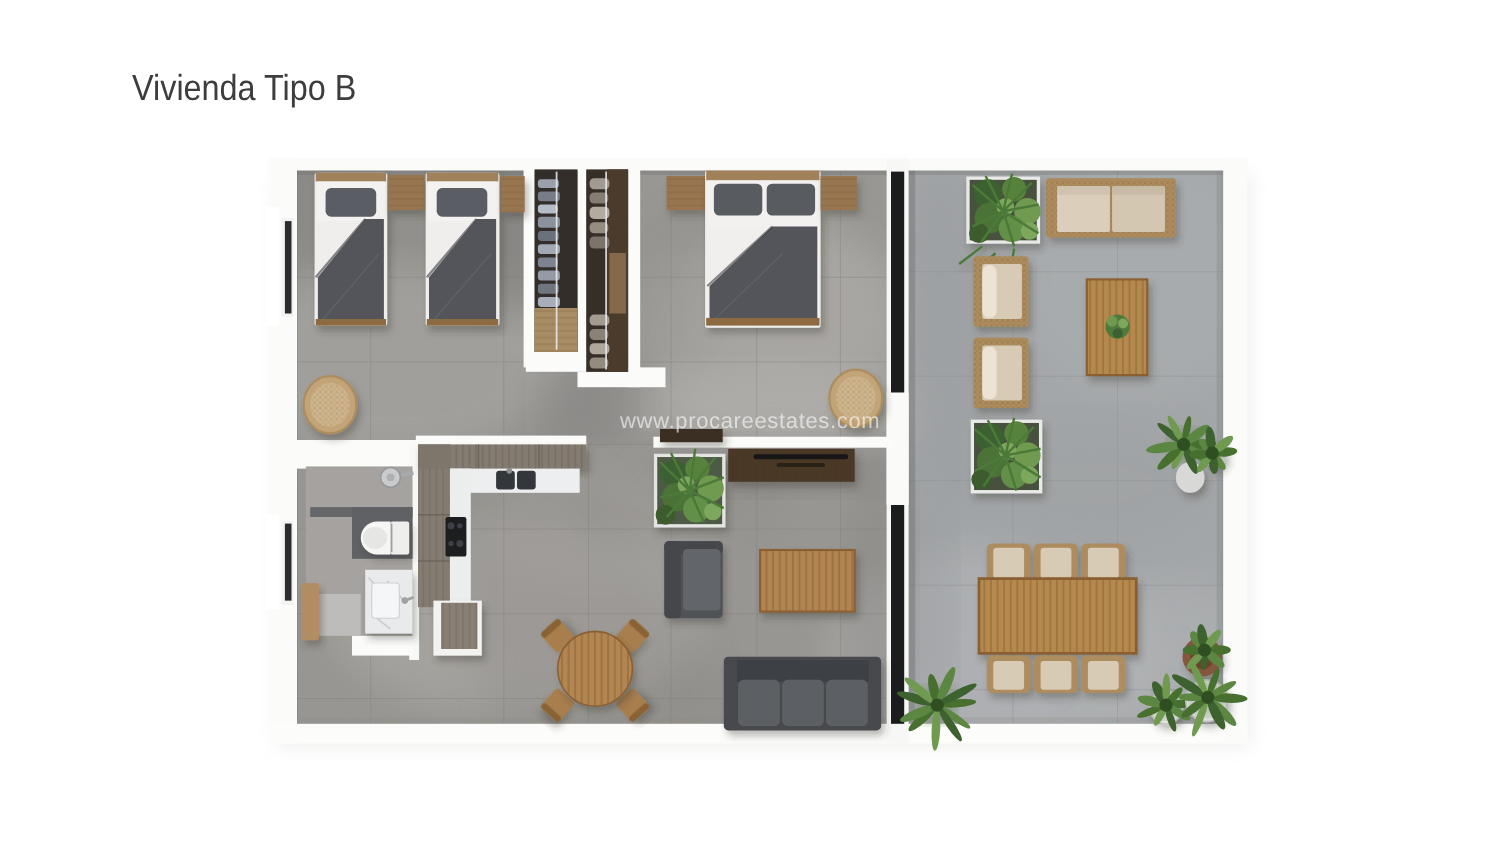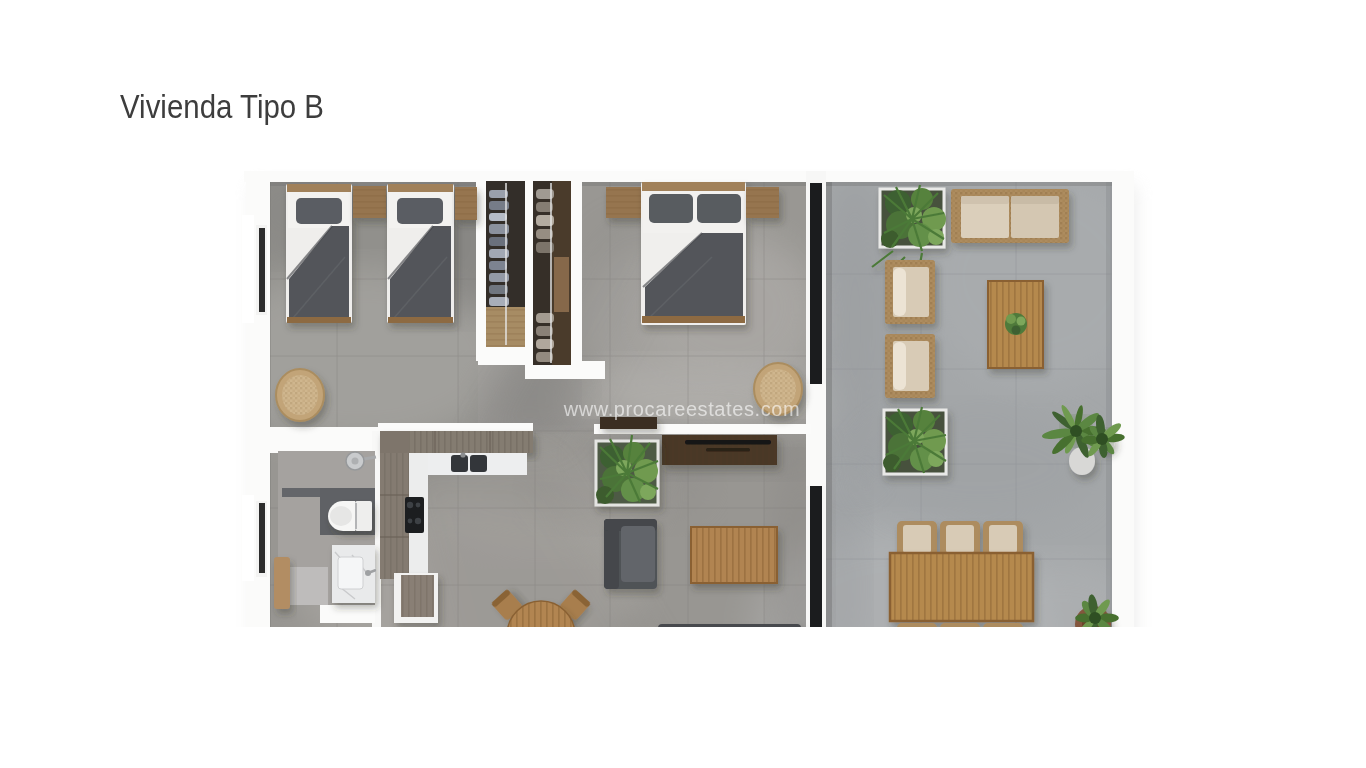--- a/index.html
+++ b/index.html
@@ -1,17 +1,17 @@
 <!DOCTYPE html>
 <html><head>
 <meta charset="utf-8">
 <style>
   html,body{margin:0;padding:0;background:#ffffff;}
-  #stage{position:relative;width:1366px;height:600px;background:#ffffff;overflow:hidden;
-         font-family:"Liberation Sans", sans-serif;margin-top:27px;}
+  #stage{position:relative;width:1366px;height:768px;background:#ffffff;overflow:hidden;
+         font-family:"Liberation Sans", sans-serif;}
   svg{position:absolute;left:0;top:0;}
 </style>
 </head>
 <body>
 <div id="stage">
 <svg width="1366" height="768" viewBox="0 0 1366 768">
 <defs>
   <filter id="ds" x="-30%" y="-30%" width="170%" height="170%">
     <feDropShadow dx="3" dy="5" stdDeviation="3.5" flood-color="#30302e" flood-opacity="0.33"></feDropShadow>
   </filter>

